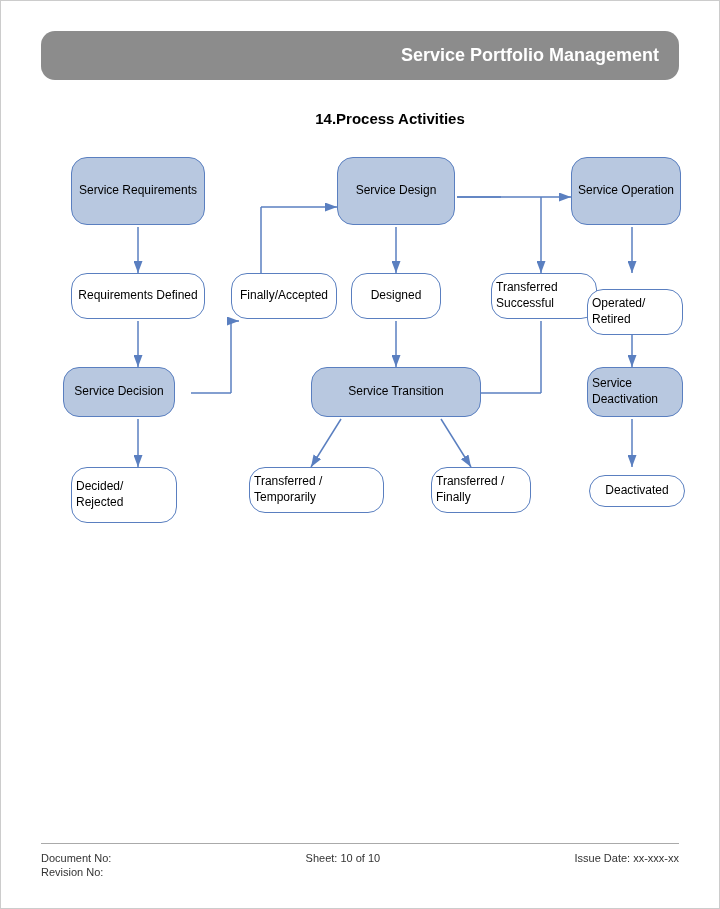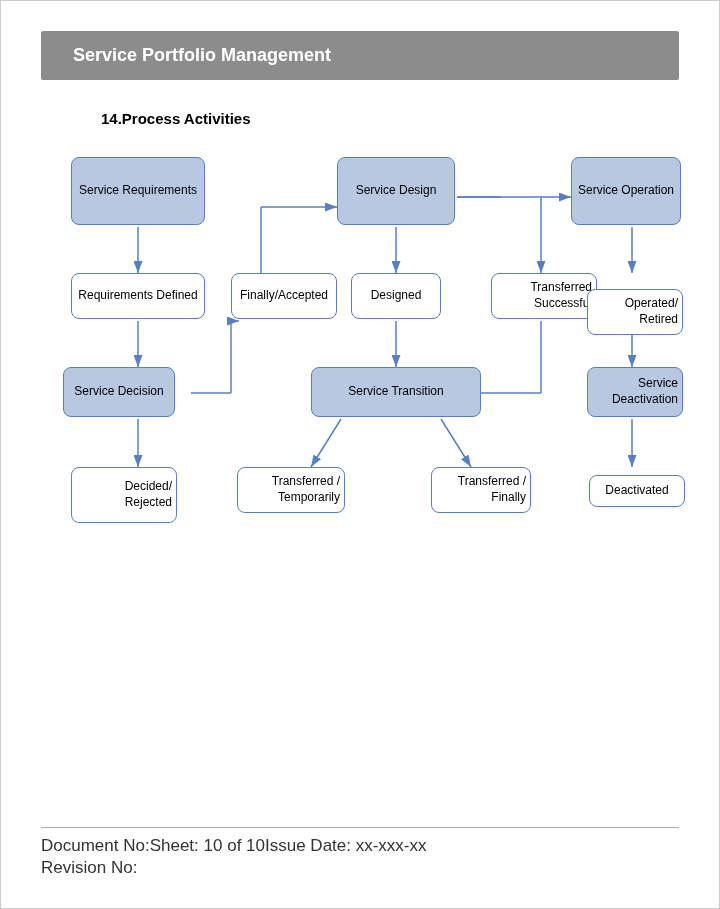--- a/index.html
+++ b/index.html
@@ -14,45 +14,46 @@
       width: 720px;
       min-height: 909px;
       background: #fff;
       border: 1px solid #ccc;
       position: relative;
       padding: 20px 40px;
     }
     .header-bar {
       background: #8c8c8c;
       color: #fff;
-      text-align: left;
-      padding: 14px 32px;
+      text-align: right;
+      padding: 14px 20px;
       font-size: 18px;
       font-weight: bold;
       margin: 10px 0 20px 0;
-      border-radius: 2px;
+      border-radius: 14px;
     }
     .section-title {
       font-size: 15px;
       font-weight: bold;
       margin: 30px 0 20px 60px;
+      text-align: center;
     }
     .diagram-area {
       position: relative;
       width: 640px;
       height: 440px;
       margin: 0 auto;
     }
     
     .box {
       position: absolute;
       border: 1.5px solid #5a7fc0;
-      border-radius: 8px;
+      border-radius: 16px;
       background: #dce6f5;
-      text-align: right;
+      text-align: left;
       font-size: 12px;
       display: flex;
       align-items: center;
       justify-content: center;
       line-height: 1.3;
       padding: 4px;
     }
     .box.dark {
       background: #b8c8e0;
     }
@@ -70,23 +71,24 @@
       pointer-events: none;
     }
 
     .footer {
       position: absolute;
       bottom: 30px;
       left: 40px;
       right: 40px;
       border-top: 1px solid #aaa;
       padding-top: 8px;
-      font-size: 17px;
+      font-size: 11px;
       color: #333;
       display: flex;
+      justify-content: space-between;
     }
     .footer-left { display: flex; flex-direction: column; gap: 2px; }
     .footer-center { text-align: center; }
     .footer-right { text-align: right; }
   </style>
 </head>
 <body>
 
 <div class="page">
 
@@ -181,21 +183,21 @@
     </div>
 
     <div class="box dark" style="left:546px; top:220px; width:96px; height:50px;">
       <span>Service Deactivation</span>
     </div>
 
     <div class="box small" style="left:30px; top:320px; width:106px; height:56px;">
       <span>Decided/ Rejected</span>
     </div>
 
-    <div class="box small" style="left:196px; top:320px; width:108px; height:46px;">
+    <div class="box small" style="left:208px; top:320px; width:135px; height:46px;">
       <span>Transferred / Temporarily</span>
     </div>
 
     <div class="box small" style="left:390px; top:320px; width:100px; height:46px;">
       <span>Transferred / Finally</span>
     </div>
 
     <div class="box small" style="left:548px; top:328px; width:96px; height:32px;">
       <span>Deactivated</span>
     </div>

